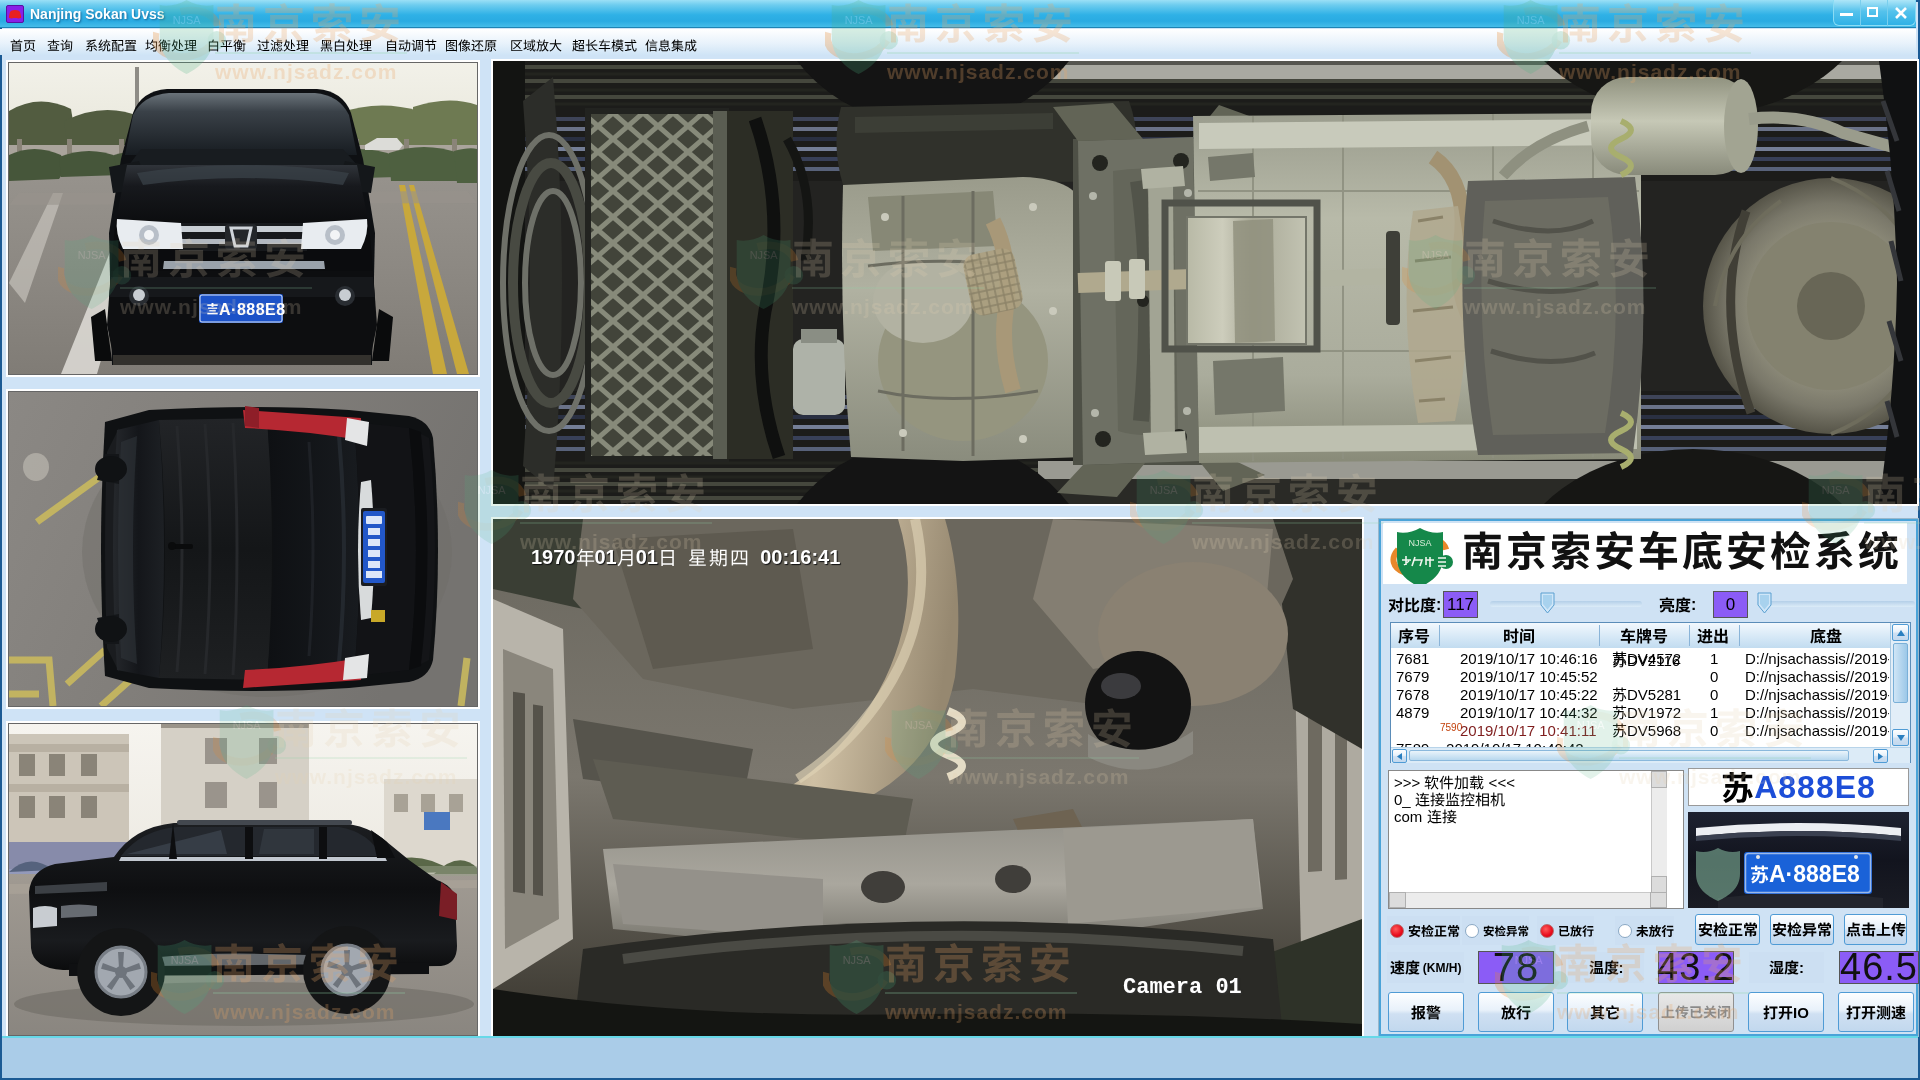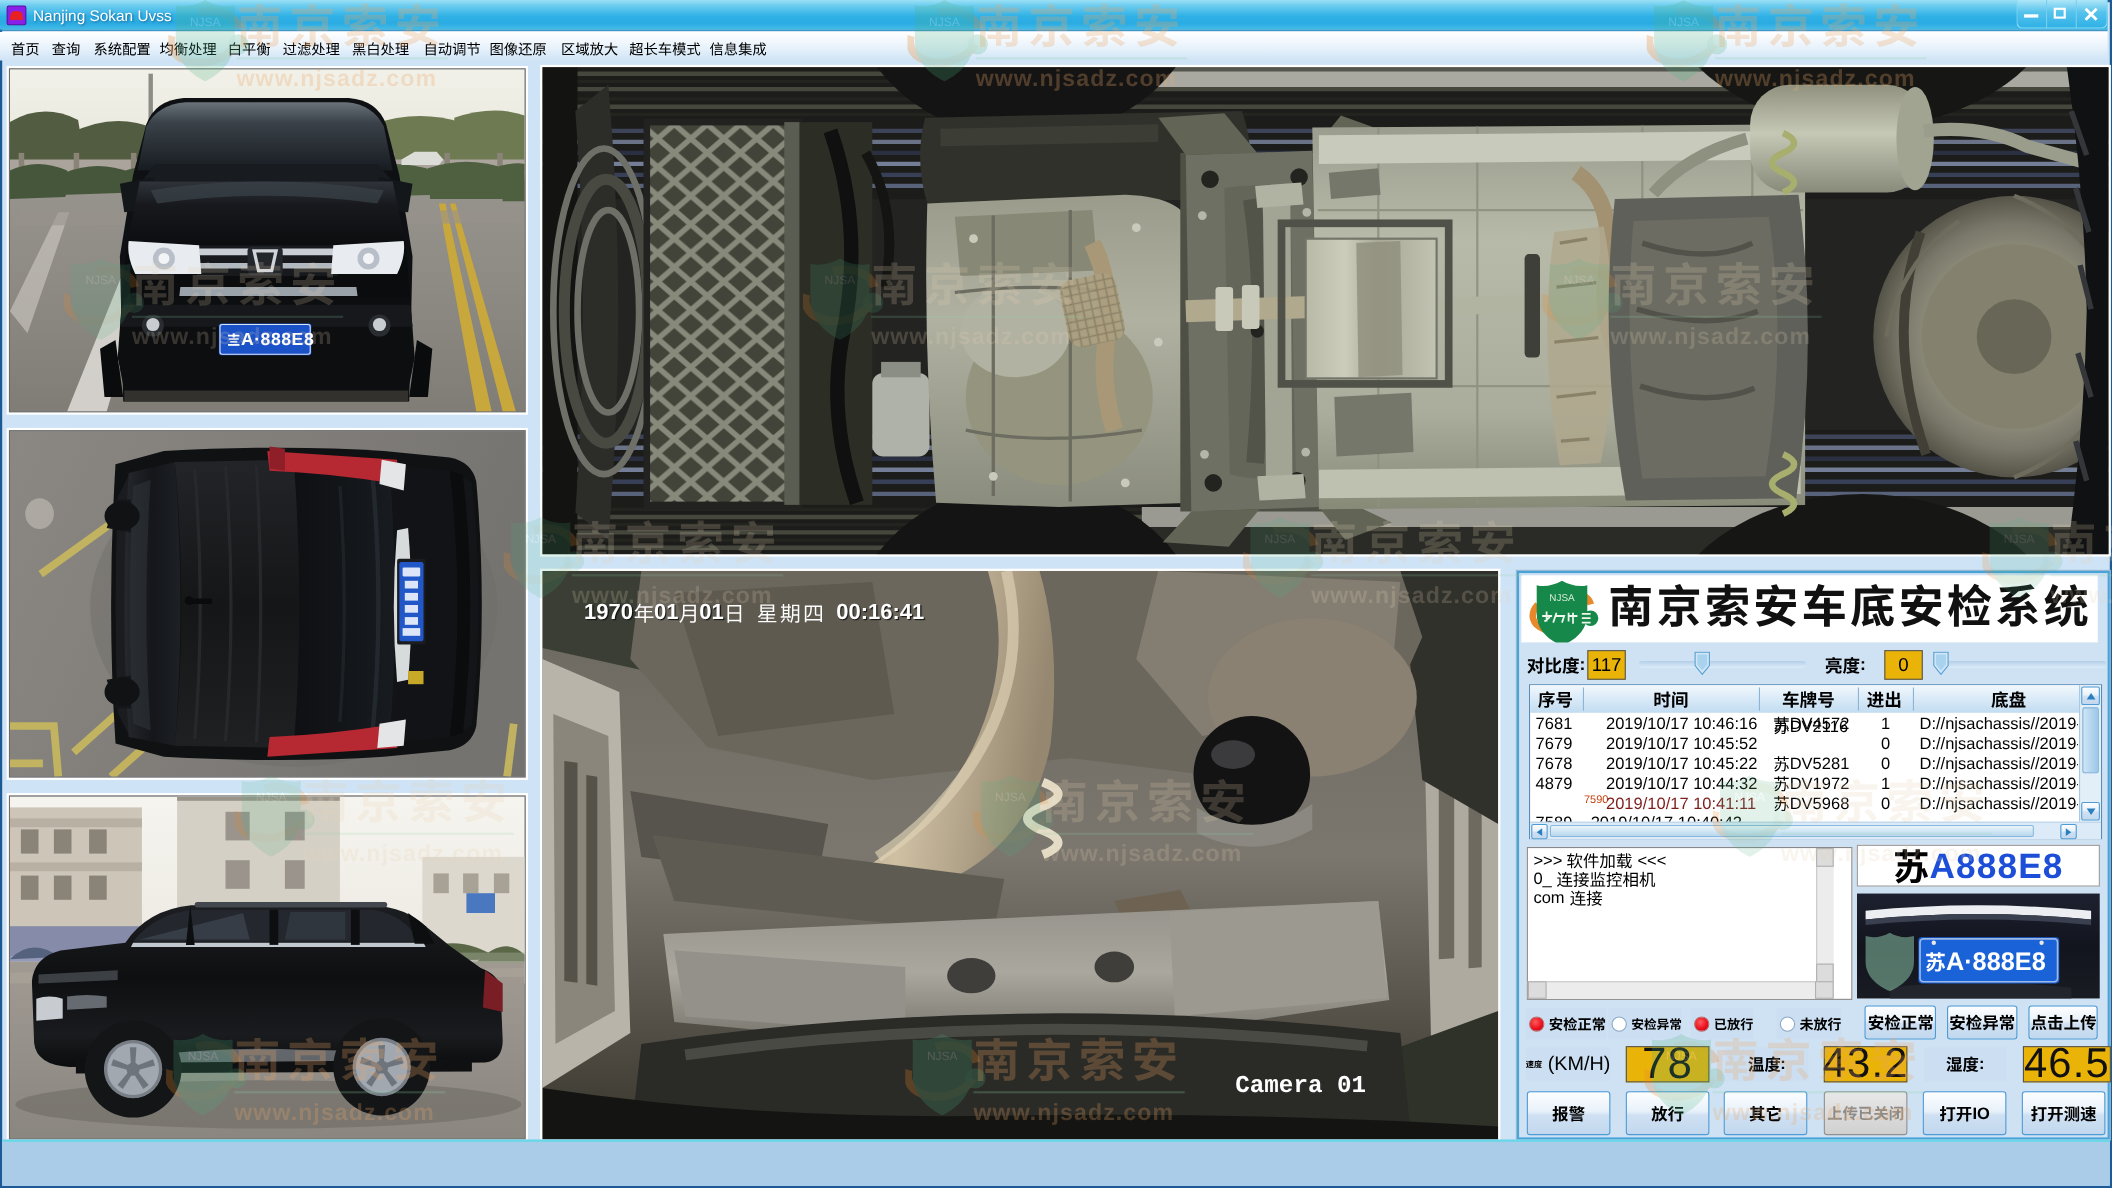--- a/index.html
+++ b/index.html
@@ -7,34 +7,34 @@
 .flexc{display:flex;align-items:center}
 #win{position:absolute;left:0;top:0;width:1920px;height:1080px;border:2px solid #1b5a94;}
 #titlebar{position:absolute;left:0;top:0;width:1916px;height:28px;
  background:linear-gradient(#9be0f6 0%,#6ecdef 18%,#2fb1e6 55%,#2aabe2 78%,#45bce9 100%);border-bottom:1px solid #1d84b5}
 #menubar{position:absolute;left:0;top:29px;width:1916px;height:26px;
  background:linear-gradient(#ffffff,#e8f2fb 55%,#cfe4f6)}
 .menuitem{position:absolute;top:36px}
 .photo{position:absolute;left:8px;width:470px;background:#888;border:1px solid #666;outline:2px solid #fff;}
 .btn{position:absolute;background:linear-gradient(#fdfeff,#e8f1fa 45%,#cfe0f2 55%,#c2d8ee);border:1px solid #4f9bd5;border-radius:3px;display:flex;align-items:center;justify-content:center}
 .lbl{position:absolute;background:#ccdff2;display:flex;align-items:center;justify-content:center}
-.inp{position:absolute;background:#eab308;border:1px solid #555;display:flex;align-items:center;justify-content:center}
+.inp{position:absolute;background:#8b5cf6;border:1px solid #555;display:flex;align-items:center;justify-content:center}
 .num{font-size:40px;color:#111;letter-spacing:1px}
 .radiobox{position:absolute;background:#ccdff2;display:flex;align-items:center}
 .rdot{width:14px;height:14px;margin-left:3px;border-radius:50%;border:1px solid #8aa8c4;background:#fff;margin-right:4px;flex:none}
 .rdot.on{background:radial-gradient(circle at 40% 35%,#ff5a5a,#e80c1c 60%,#c00010);border:1px solid #b86a6a}
 </style></head><body>
 <div id="win"></div>
 <div id="titlebar">
     <div class="abs" style="left:6px;top:5px;width:18px;height:18px;background:#8820e8;border-radius:2px;border:1px solid #5a10a0"><svg width="16" height="16" viewBox="0 0 16 16">
         <path d="M2 10 L3 6 Q4 4 8 4 Q12 4 13 6 L14 10 Z M2 10 L14 10 L14 12 L2 12 Z" fill="#e82020"></path>
         <circle cx="4.5" cy="11" r="1.6" fill="#e82020"></circle>
         <circle cx="11.5" cy="11" r="1.6" fill="#e82020"></circle>
       </svg></div>
-    <div class="abs" style="left:30px;top:6px;font-size:14px;font-weight:normal;color:#fff;text-shadow:1px 1px 2px #1a6a9a">Nanjing Sokan Uvss</div>
+    <div class="abs" style="left:30px;top:6px;font-size:14px;font-weight:bold;color:#fff;text-shadow:1px 1px 2px #1a6a9a">Nanjing Sokan Uvss</div>
     <div class="abs" style="left:1833px;top:0px;width:83px;height:26px;border:1px solid #8adcf4;border-top:none;border-radius:0 0 6px 6px;background:linear-gradient(#aee6f8,#55c2ec 45%,#2fb1e6)">
       <div class="abs" style="left:26px;top:0;width:1px;height:26px;background:#79cfee"></div>
       <div class="abs" style="left:53px;top:0;width:1px;height:26px;background:#79cfee"></div>
       <div class="abs" style="left:6px;top:13px;width:13px;height:3px;background:#fff"></div>
       <div class="abs" style="left:33px;top:7px;width:11px;height:10px;border:2px solid #fff"></div>
       <svg class="abs" style="left:60px;top:6px" width="14" height="14" viewBox="0 0 14 14">
         <path d="M2 2 L12 12 M12 2 L2 12" stroke="#fff" stroke-width="2.6"></path>
       </svg>
     </div>
   </div>
@@ -1048,21 +1048,21 @@
       </g>
     </svg>
   </div>
 <div class="lbl" style="left:1387px;top:952px;width:77px;height:31px">
     <svg class="zh" width="30.0" height="15" viewBox="0 -880 2000 1000">
       <g fill="#000" transform="scale(1,-1)">
         <use href="#b901f" x="0"></use>
         <use href="#b5ea6" x="1000"></use>
       </g>
     </svg>
-    <span style="font-size:18px;font-weight:normal">&nbsp;(KM/H)</span>
+    <span style="font-size:12px;font-weight:bold">&nbsp;(KM/H)</span>
   </div>
 <div class="inp" style="left:1478px;top:951px;width:76px;height:33px">
     <span class="num">78</span>
   </div>
 <div class="lbl" style="left:1568px;top:952px;width:76px;height:31px">
     <svg class="zh" width="30.0" height="15" viewBox="0 -880 2000 1000">
       <g fill="#000" transform="scale(1,-1)">
         <use href="#b6e29" x="0"></use>
         <use href="#b5ea6" x="1000"></use>
       </g>

